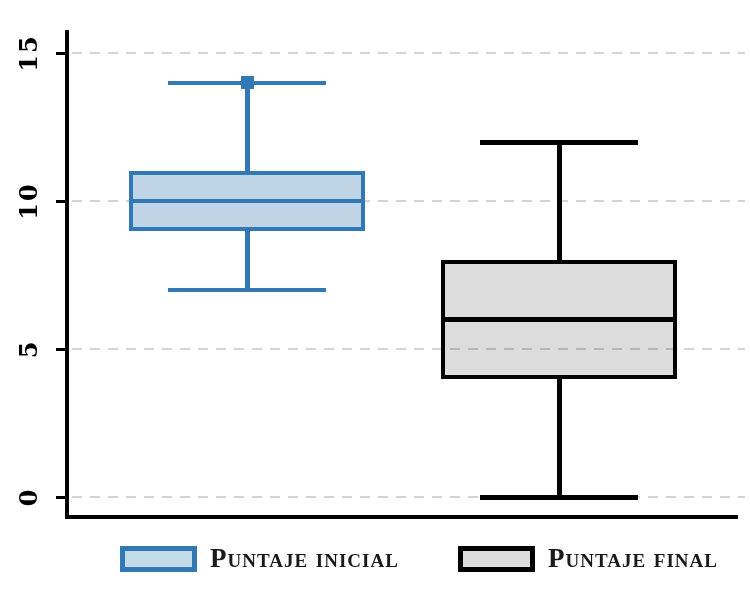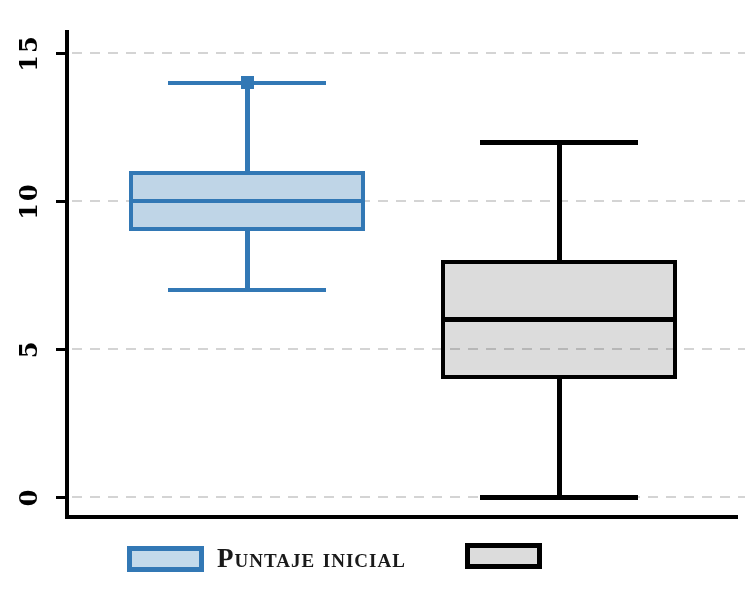--- a/index.html
+++ b/index.html
@@ -17,21 +17,21 @@
   .tick-label {
     position: absolute; z-index: 3;
     font-family: "DejaVu Serif", serif;
     font-size: 24px; font-weight: 600; color: #000000;
     letter-spacing: 2px; white-space: nowrap;
     transform: translate(-50%, -50%) rotate(-90deg);
   }
   .bp-part { position: absolute; z-index: 2; }
   .bp-box { box-sizing: border-box; }
 
-  .legend { position: absolute; left: 17px; top: 0; width: 684px; height: 595px; z-index: 4; }
+  .legend { position: absolute; left: 10px; top: 0; width: 684px; height: 595px; z-index: 4; }
   .legend-item { position: absolute; display: flex; align-items: center; }
   .legend-swatch {
     display: inline-block; box-sizing: border-box;
     width: 77px; height: 26px; border: 5px solid #000;
   }
   .legend-label {
     margin-left: 13px;
     font-family: "Liberation Serif", serif;
     font-variant: small-caps;
     font-weight: 700;
@@ -75,15 +75,16 @@
       <div class="bp-part" style="left: 480px; top: 495px; width: 158px; height: 5px; background: rgb(0, 0, 0);"></div>
     </div>
 
   <div class="legend">
     <div class="legend-item" style="left:110px; top:543px;">
       <span class="legend-swatch" id="swatch-0" style="background: rgb(195, 218, 235); border-color: rgb(50, 120, 181);"></span>
       <span class="legend-label">Puntaje inicial</span>
     </div>
     <div class="legend-item" style="left:448px; top:543px;">
       <span class="legend-swatch" id="swatch-1" style="background: rgb(220, 220, 220); border-color: rgb(0, 0, 0);"></span>
+      <span class="legend-label">Puntaje final</span>
     </div>
   </div>
 </div>
 
 </body></html>

